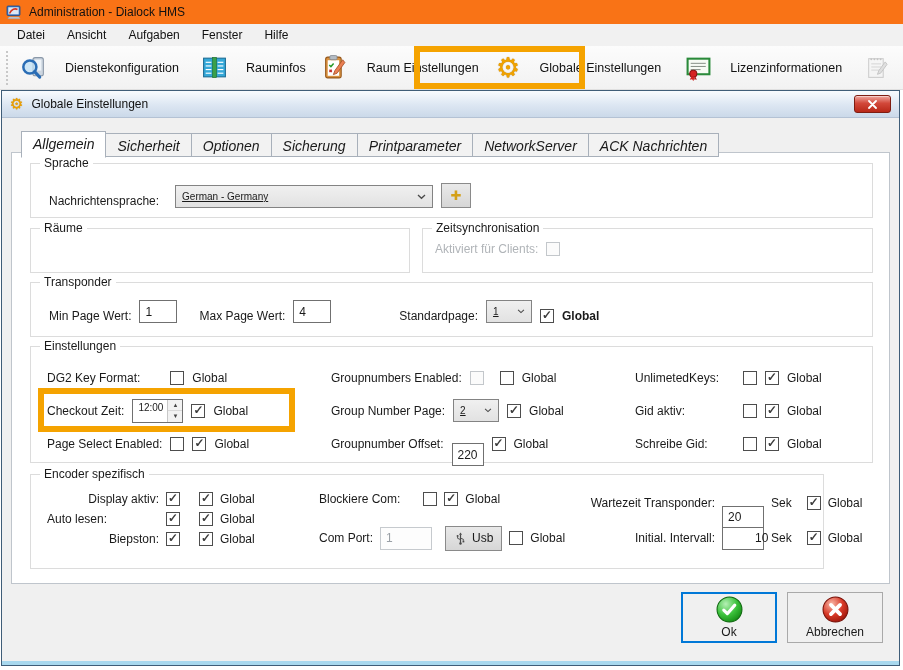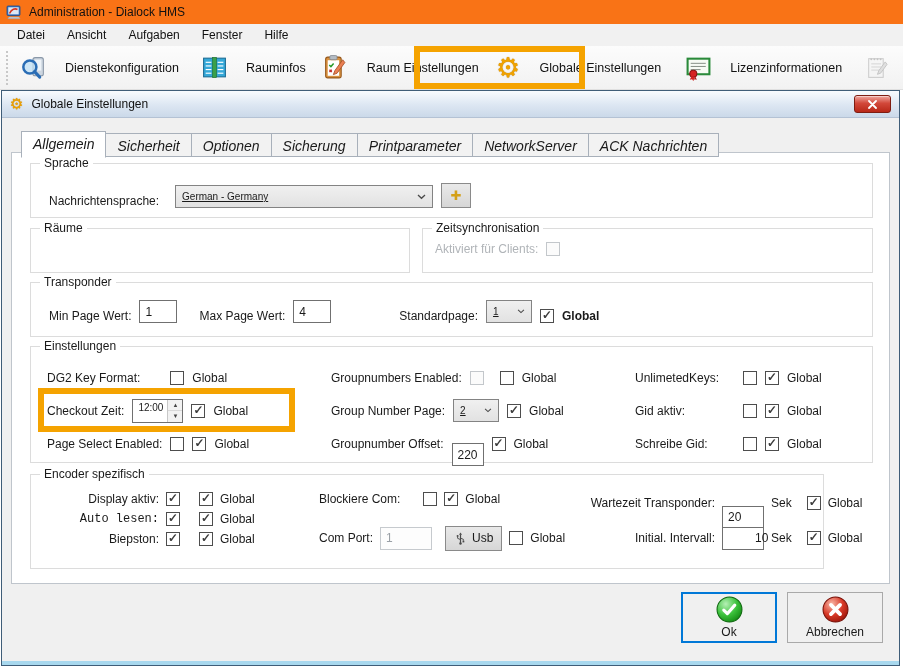--- a/index.html
+++ b/index.html
@@ -354,21 +354,21 @@
         <span class="legend">Encoder spezifisch</span>
 
         <div class="col" style="left:16px; top:14px;">
           <div class="krow">
             <span class="lbl" style="width:112px; text-align:right;">Display aktiv:</span>
             <span class="cb checked"></span>
             <span class="cb checked" style="margin-left:12px;"></span>
             <span class="lbl">Global</span>
           </div>
           <div class="krow">
-            <span class="lbl" style="width:112px; text-align:right;font-family:Liberation Mono, monospace;">Auto lesen:</span>
+            <span class="lbl" style="width:112px; ">Auto lesen:</span>
             <span class="cb checked"></span>
             <span class="cb checked" style="margin-left:12px;"></span>
             <span class="lbl">Global</span>
           </div>
           <div class="krow">
             <span class="lbl" style="width:112px; text-align:right;">Biepston:</span>
             <span class="cb checked"></span>
             <span class="cb checked" style="margin-left:12px;"></span>
             <span class="lbl">Global</span>
           </div>

